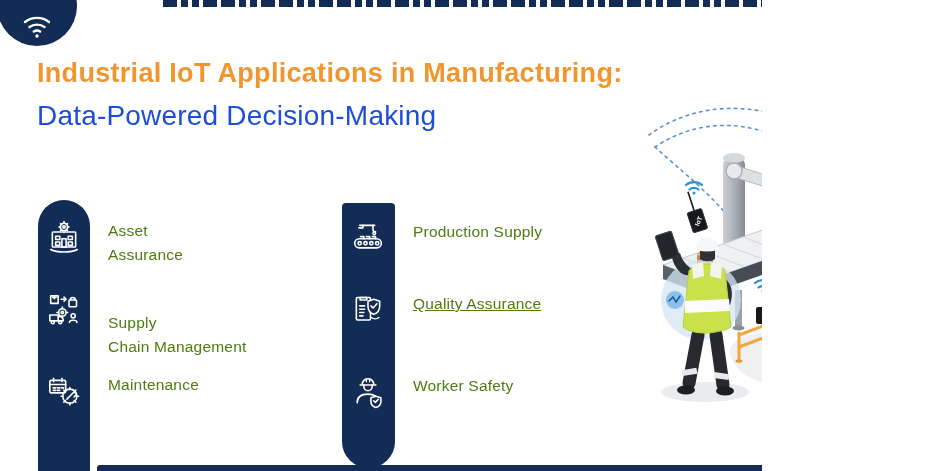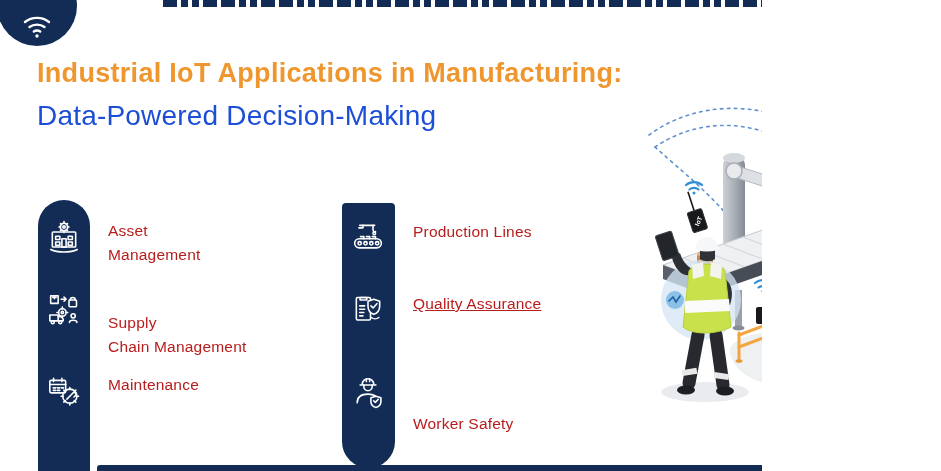--- a/index.html
+++ b/index.html
@@ -31,21 +31,21 @@
 
   
   .pill{position:absolute;background:#132C55;}
   .pill.col1{left:38px;top:200px;width:52px;height:271px;border-radius:26px 26px 0 0;}
   .pill.col2{left:342px;top:203px;width:53px;height:265px;border-radius:4px 4px 27px 27px;}
 
   .icon-slot{position:absolute;width:44px;height:44px;display:flex;
     align-items:center;justify-content:center;}
   .icon-slot svg{width:40px;height:40px;}
 
-  .feature-label{position:absolute;color:#b91c1c;font-size:15.5px;font-weight:500;
+  .feature-label{position:absolute;color:#4d7c0f;font-size:15.5px;font-weight:500;
     line-height:24px;letter-spacing:.2px;white-space:nowrap;}
 
   .illustration{position:absolute;left:635px;top:95px;width:306px;height:310px;}
 </style>
 </head>
 <body>
 
 <div class="page">
 
   <div class="top-dashes"></div>
@@ -120,21 +120,21 @@
       <path d="M11 19h3M16 19h3M21 19h2.5M11 22h3M16 22h3"></path>
       <circle cx="31" cy="29" r="8.5"></circle>
       <path d="M31 18.5v2.5M31 37v2.5M20.5 29H23M39 29h2.5M23.8 21.8l1.8 1.8M36.4 34.4l1.8 1.8M38.2 21.8l-1.8 1.8M25.6 34.4l-1.8 1.8"></path>
       <path d="M27.5 32.5l5.5-5.5M33 27l2.5-2.5a2.6 2.6 0 0 1 3 3L36 30"></path>
     </g>
       </svg>
   </div>
 
   <div class="feature-label" style="left:108px;top:219px;">
     <div>Asset</div>
-    <div>Management</div>
+    <div>Assurance</div>
   </div>
   <div class="feature-label" style="left:108px;top:291px;margin-top:20px;">
     <div>Supply</div>
     <div>Chain Management</div>
   </div>
   <div class="feature-label" style="left:108px;top:373px;">
     <div>Maintenance</div>
   </div>
 
   <div class="pill col2"></div>
@@ -175,26 +175,26 @@
           <path d="M22 8.5v3M26 8.5v3"></path>
       <path d="M19 15.5v2a5 5 0 0 0 10 0v-2"></path>
       <path d="M11 37c0-7.5 5.5-10.5 13-10.5c3.5 0 6.5.7 8.8 2.2"></path>
       <path d="M33.5 29l6 2v4.3c0 3.6-2.5 6.2-6 7.2c-3.5-1-6-3.6-6-7.2V31z" fill="#132C55"></path>
       <path d="M30.8 34.5l2 2 3.6-3.8"></path>
     </g>
       </svg>
   </div>
 
   <div class="feature-label" style="left:413px;top:220px;">
-    <div>Production Lines</div>
+    <div>Production Supply</div>
   </div>
   <div class="feature-label" style="left:413px;top:292px;text-decoration:underline;">
     <div>Quality Assurance</div>
   </div>
-  <div class="feature-label" style="left:413px;top:374px;margin-top:38px;">
+  <div class="feature-label" style="left:413px;top:374px;">
     <div>Worker Safety</div>
   </div>
 
   <svg class="illustration" viewBox="0 0 306 310">
     <defs>
       <linearGradient id="gcol" x1="0" y1="0" x2="1" y2="0">
         <stop offset="0" stop-color="#cdd1d6"></stop>
           <stop offset="0.55" stop-color="#a7adb5"></stop>
           <stop offset="1" stop-color="#858b94"></stop>
       </linearGradient>

